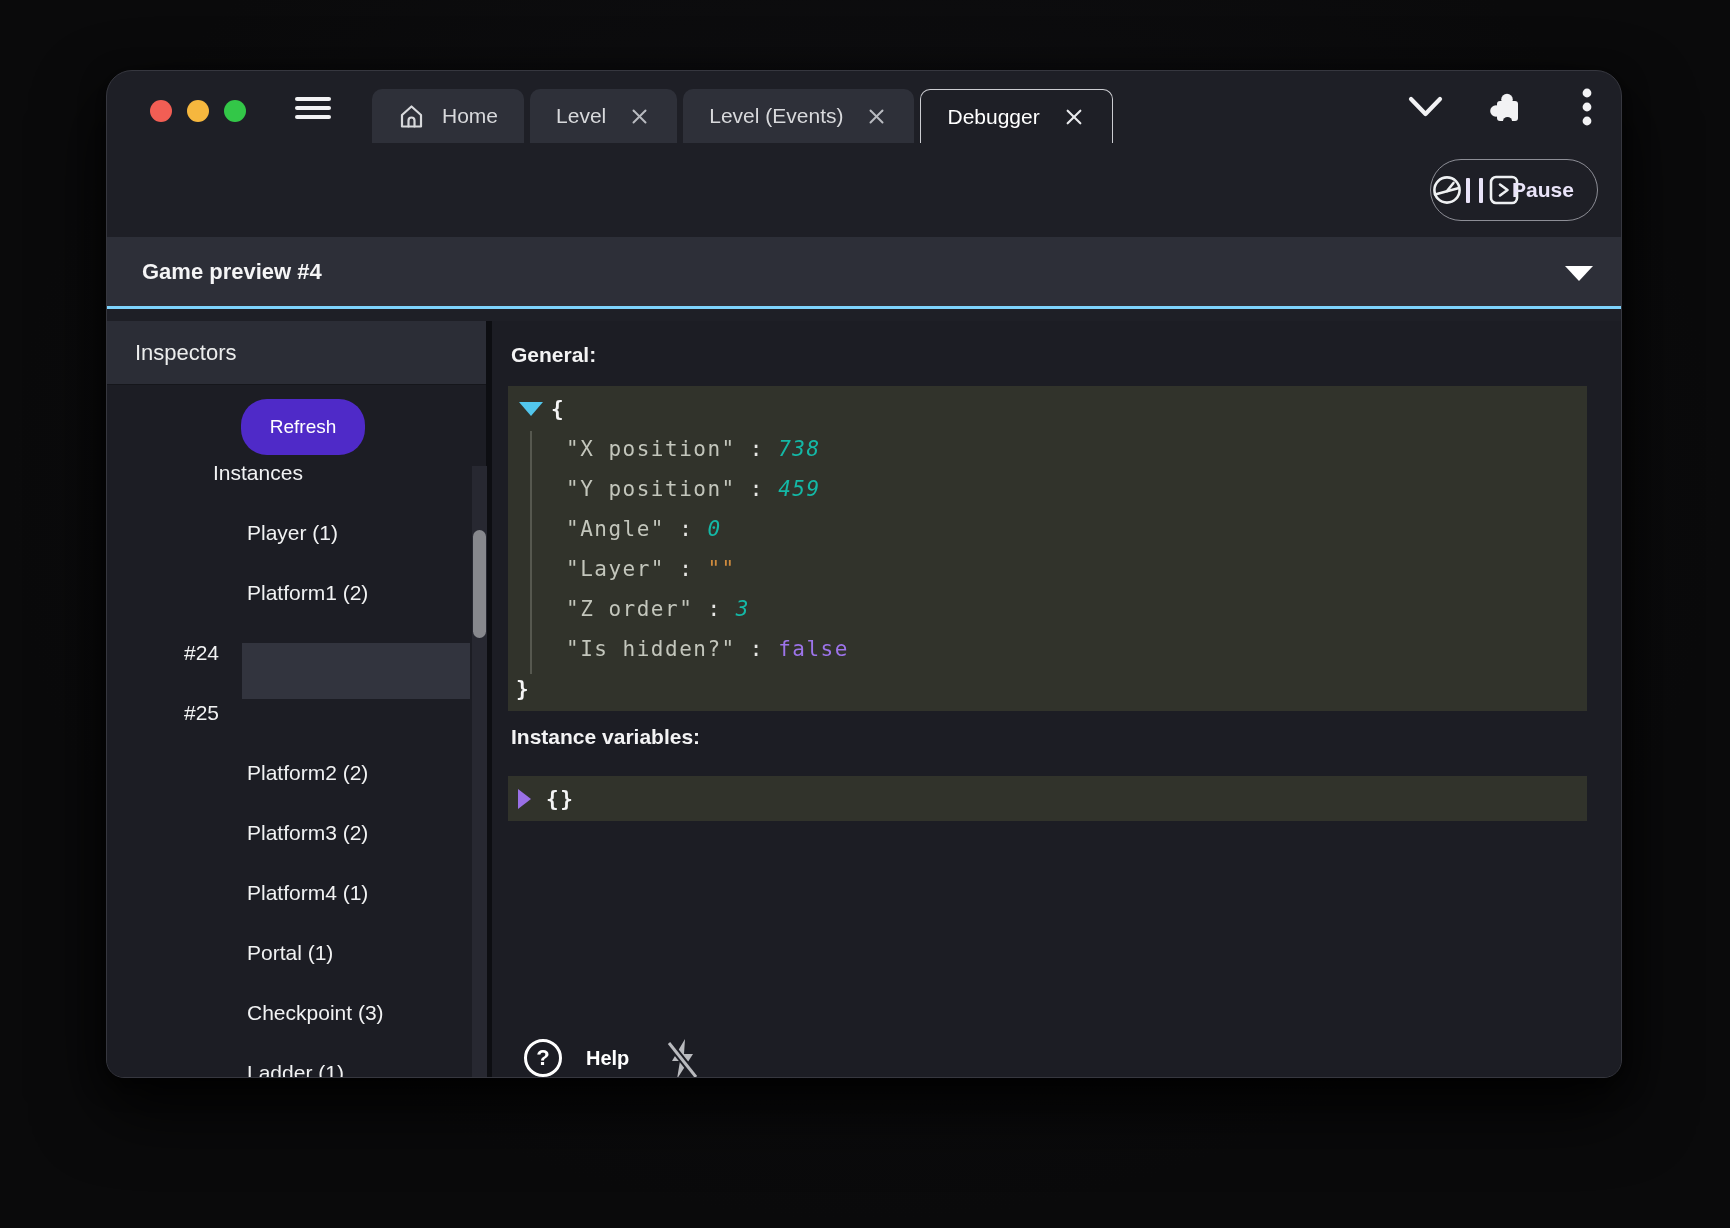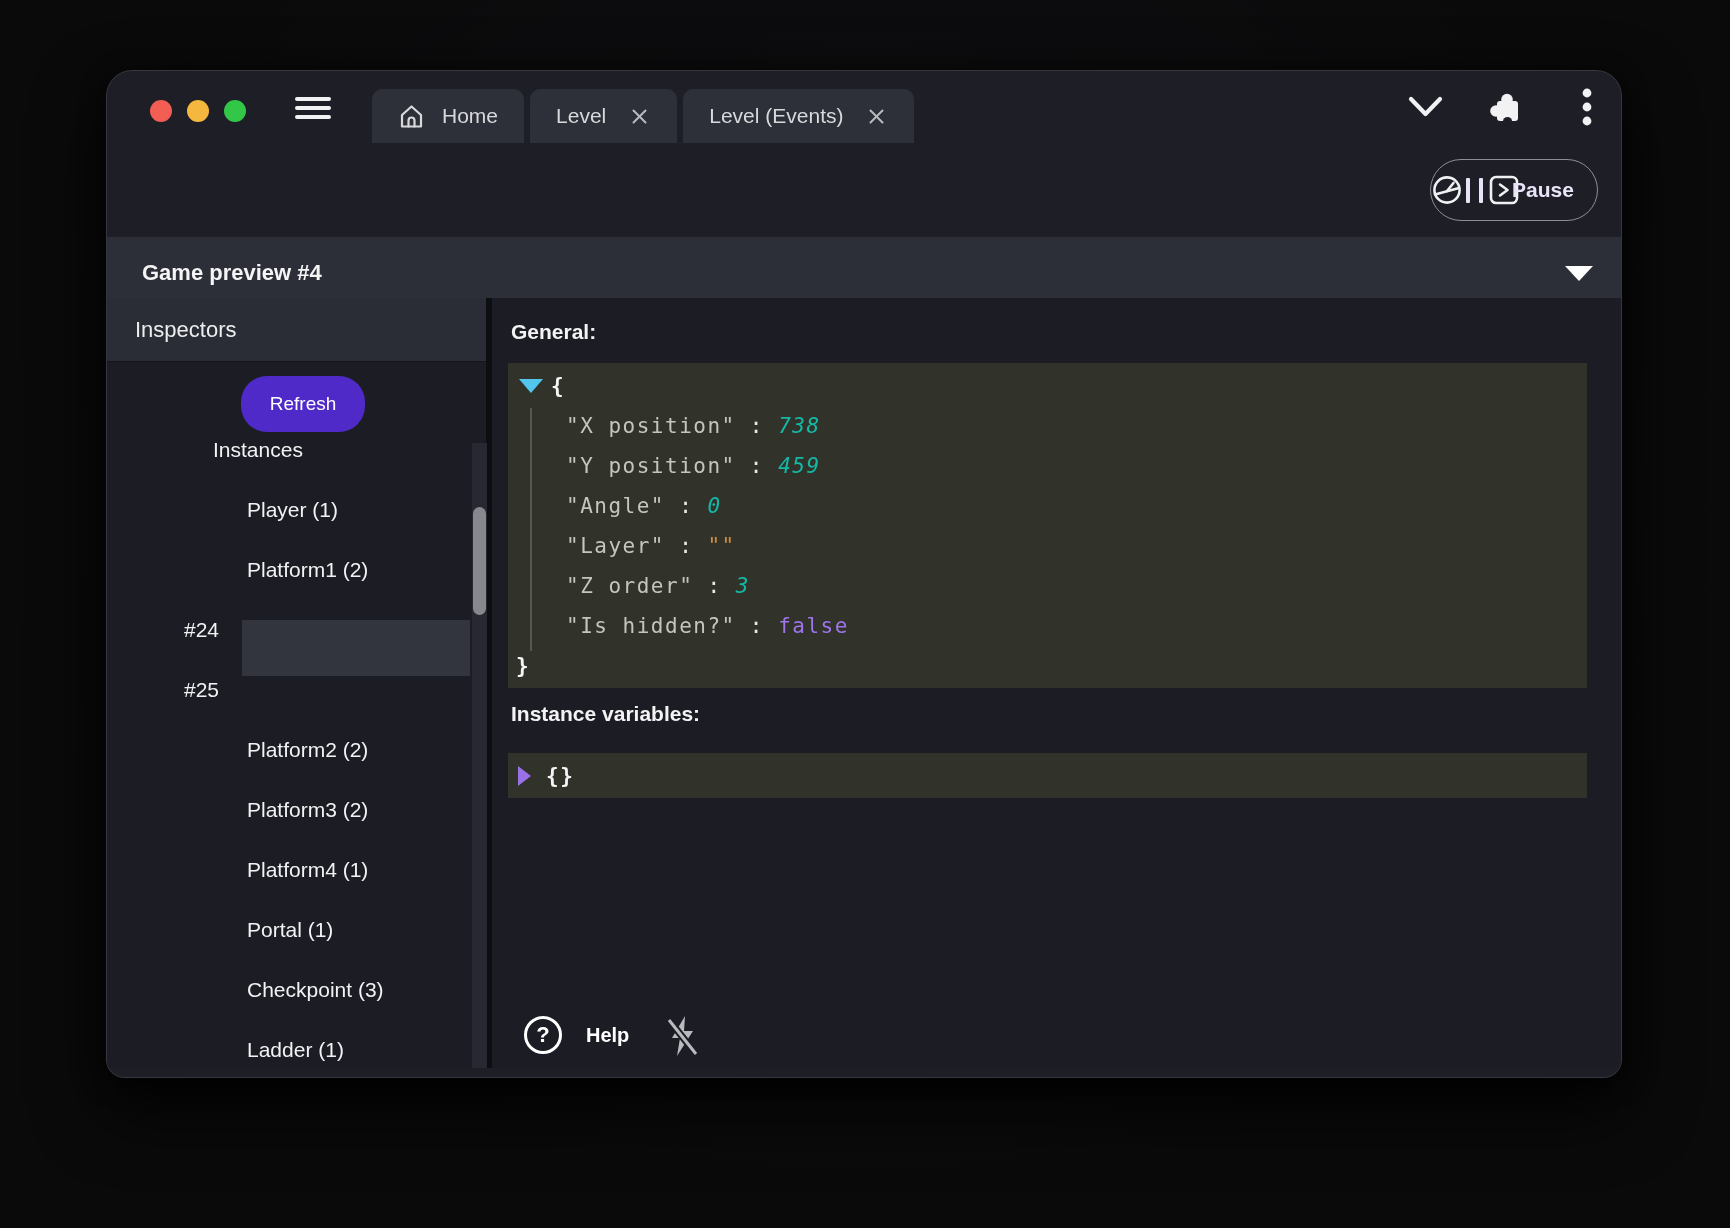--- a/index.html
+++ b/index.html
@@ -51,31 +51,31 @@
     position:absolute; right:23px; top:16px; width:168px; height:62px;
     border:1.5px solid #8d8e96; border-radius:31px;
     display:flex; align-items:center; padding-left:35px; cursor:pointer;
   }
   .pause-bars { display:flex; gap:9px; margin-right:29px; }
   .pause-bars i { display:block; width:4px; height:25px; background:#e9e3f8; border-radius:1px; }
   .pause-label { color:#e9e3f8; font-size:21px; font-weight:700; }
   
   .preview-bar {
     position:absolute; left:0; top:166px; width:100%; height:72px;
-    background:#2d2f38; border-bottom:1px solid #7dd3fc;
+    background:#2d2f38; border-bottom:3px solid #7dd3fc;
     display:flex; align-items:center; cursor:pointer;
   }
   .preview-title { margin-left:35px; color:#f5f5f6; font-size:22px; font-weight:700; }
   .preview-caret {
     position:absolute; right:28px; top:29px; width:0; height:0;
     border-left:14px solid transparent; border-right:14px solid transparent;
     border-top:15px solid #ffffff;
   }
   
-  .content { position:absolute; left:0; top:227px; width:100%; height:770px; display:flex; }
+  .content { position:absolute; left:0; top:250px; width:100%; height:770px; display:flex; }
   .sidebar { position:relative; width:379px; height:100%; background:#1c1d24; flex:none; }
   .v-divider { width:6px; height:100%; background:#0d0e12; flex:none; }
   .main { position:relative; flex:1; height:100%; background:#1c1d24; }
   .sb-header {
     height:64px; background:#2b2d36; display:flex; align-items:center;
     border-bottom:1px solid #15161b;
   }
   .sb-header-label { margin-left:28px; color:#eceded; font-size:22px; }
   .refresh-btn {
     position:absolute; left:134px; top:78px; width:124px; height:56px;
@@ -186,20 +186,29 @@
       </div>
       <div class="tab">
         <span class="tab-label">Level (Events)</span>
         <span class="close">
           <svg width="17" height="17" viewBox="0 0 17 17" stroke="#b9bbc1" stroke-width="2" stroke-linecap="round">
             <line x1="2.5" y1="2.5" x2="14.5" y2="14.5"></line>
               <line x1="14.5" y1="2.5" x2="2.5" y2="14.5"></line>
           </svg>
         </span>
       </div>
+      <div class="tab active">
+        <span class="tab-label">Debugger</span>
+        <span class="close">
+          <svg width="18" height="18" viewBox="0 0 17 17" stroke="#e8e9ec" stroke-width="2" stroke-linecap="round">
+            <line x1="2.5" y1="2.5" x2="14.5" y2="14.5"></line>
+              <line x1="14.5" y1="2.5" x2="2.5" y2="14.5"></line>
+          </svg>
+        </span>
+      </div>
     </div>
 
     <div class="tbar-ic ic-chevron">
       <svg width="35" height="22" viewBox="0 0 35 22" fill="none" stroke="#f2f2f4" stroke-width="4.2" stroke-linecap="round" stroke-linejoin="round">
         <polyline points="3,3 17.5,18 32,3"></polyline>
       </svg>
     </div>
     <div class="tbar-ic ic-puzzle">
       <svg width="38" height="38" viewBox="0 0 38 38">
         <g fill="#f2f2f4">

